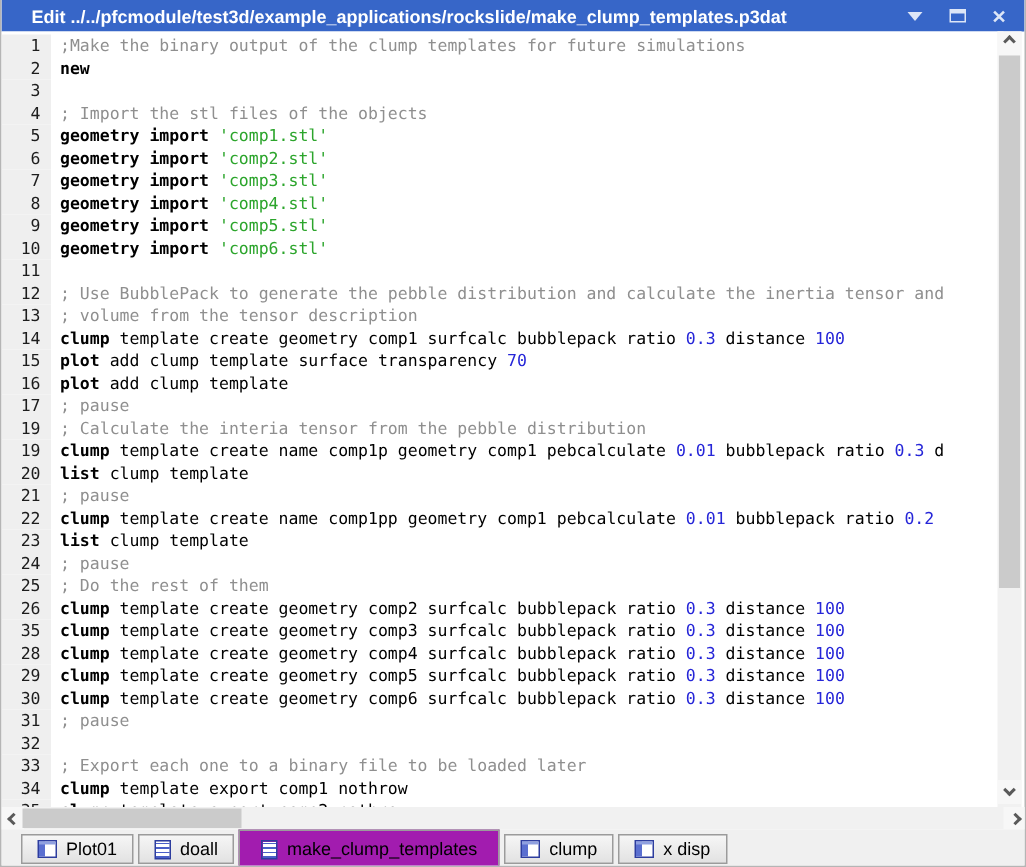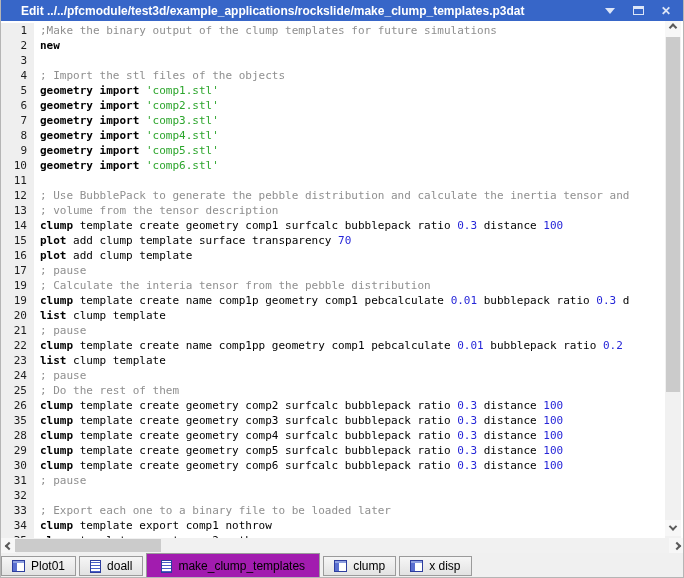--- a/index.html
+++ b/index.html
@@ -58,21 +58,21 @@
     position:absolute; left:0; top:538px; width:684px; height:15px; background:#f1f1f1;
   }
   #hscroll .arrow { position:absolute; top:0; width:15px; height:15px; background:#f7f7f7;
     display:flex; align-items:center; justify-content:center; cursor:pointer; }
   #hscroll .arrow.left { left:0; }
   #hscroll .arrow.right { right:1px; }
   #hthumb { position:absolute; left:14px; top:1px; width:146px; height:13px; background:#cbcbcb; cursor:pointer; }
   
   #tabbar {
     position:absolute; left:0; top:553px; width:684px; height:25px;
-    background:#f0f0f0; display:flex; align-items:flex-start; padding-left:0;
+    background:#f0f0f0; display:flex; align-items:flex-start; padding-left:13px;
   }
   .tab {
     display:flex; align-items:center; gap:6px;
     height:20px; margin-top:3px; margin-right:3px; padding:0 10px;
     background:linear-gradient(#f6f6f6,#e2e2e2);
     border:1px solid #9b9b9b; font-size:12px; color:#000; cursor:pointer;
     white-space:nowrap;
   }
   .tab.active {
     height:25px; margin-top:0; background:#a21caf; border-bottom:none;

